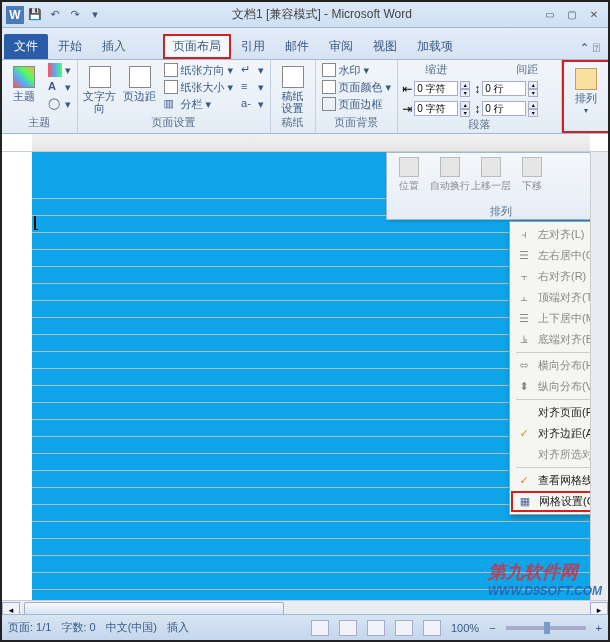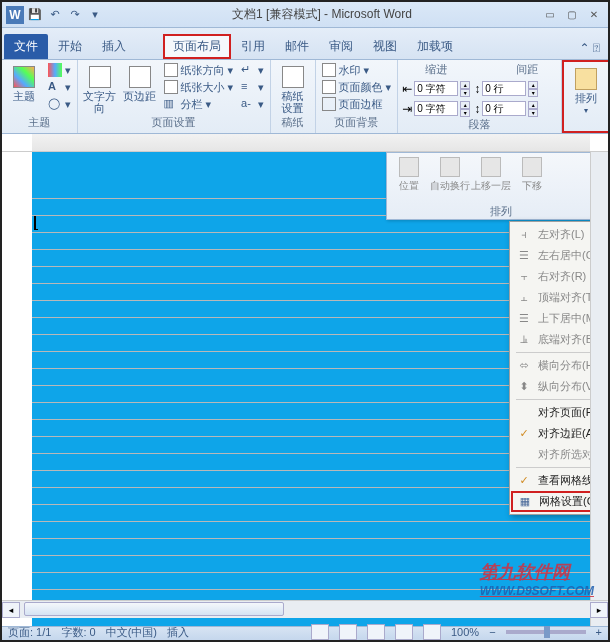--- a/index.html
+++ b/index.html
@@ -55,32 +55,32 @@
 
 .dropdown-menu { position: absolute; top: 68px; right: -14px; width: 120px; background: #f5f5f2; border: 1px solid #a0a0a0; box-shadow: 2px 2px 6px rgba(0,0,0,.3); padding: 2px; }
 .menu-item { display: flex; align-items: center; gap: 6px; padding: 3px 4px; font-size: 11px; color: #888; height: 21px; }
 .menu-item.enabled { color: #222; }
 .menu-item .mi-ico { width: 16px; height: 16px; display: flex; align-items: center; justify-content: center; font-size: 11px; color: #888; }
 .menu-item.enabled .mi-ico { color: #4a6a9a; }
 .menu-sep { height: 1px; background: #ccc; margin: 2px 4px; }
 .menu-item.checked .mi-ico { color: #d08a20; }
 .menu-item.hl { border: 2px solid #d02020; margin: 0 -1px; }
 
-.statusbar { height: 14px; background: linear-gradient(#d7e4f3,#c5d7ed); display: flex; align-items: flex-end; padding: 0 6px; font-size: 11px; color: #3a5a85; gap: 10px; border-top: 1px solid #9fb8d6; position: absolute; bottom: 2px; left: 2px; right: 2px; }
+.statusbar { height: 26px; background: linear-gradient(#d7e4f3,#c5d7ed); display: flex; align-items: center; padding: 0 6px; font-size: 11px; color: #3a5a85; gap: 10px; border-top: 1px solid #9fb8d6; position: absolute; bottom: 2px; left: 2px; right: 2px; }
 .status-right { margin-left: auto; display: flex; align-items: center; gap: 10px; }
 .viewbtn { width: 18px; height: 16px; border: 1px solid #aac; background: #f0f4fa; }
 .zoom-slider { width: 80px; height: 4px; background: #aac; position: relative; }
 .zoom-slider .thumb { position: absolute; left: 38px; top: -4px; width: 6px; height: 12px; background: #7a9ac8; }
 
 .hscroll { position: absolute; bottom: 24px; left: 2px; right: 2px; height: 18px; background: #e9edf2; border-top: 1px solid #ccc; display: flex; align-items: center; }
 .hscroll .arrow { width: 18px; height: 16px; background: #f0f4fa; border: 1px solid #aac; text-align: center; font-size: 9px; line-height: 14px; }
 .hscroll .track { flex: 1; height: 16px; position: relative; }
 .hscroll .thumb { position: absolute; left: 4px; top: 0; width: 260px; height: 14px; background: linear-gradient(#f4f7fb,#d6e3f3); border: 1px solid #aac; border-radius: 2px; }
 
-.watermark { position: absolute; right: 16px; bottom: 44px; font-size: 18px; font-weight: bold; color: #d03040; opacity: .85; font-style: italic; text-decoration: underline; }
+.watermark { position: absolute; right: 8px; bottom: 44px; font-size: 18px; font-weight: bold; color: #d03040; opacity: .85; font-style: italic; }
 .watermark .sub { font-size: 12px; color: #2060b0; display: block; }
 
 .ico-theme { background: linear-gradient(45deg,#f55,#5af,#5f5,#fa5); border: 1px solid #888; }
 .ico-doc { background: #fff; border: 1px solid #888; position: relative; }
 .ico-w { background: #4a7ab8; color: #fff; font-weight: bold; font-size: 12px; text-align: center; line-height: 18px; }
 </style>
 </head>
 <body>
 
 <div class="titlebar">

